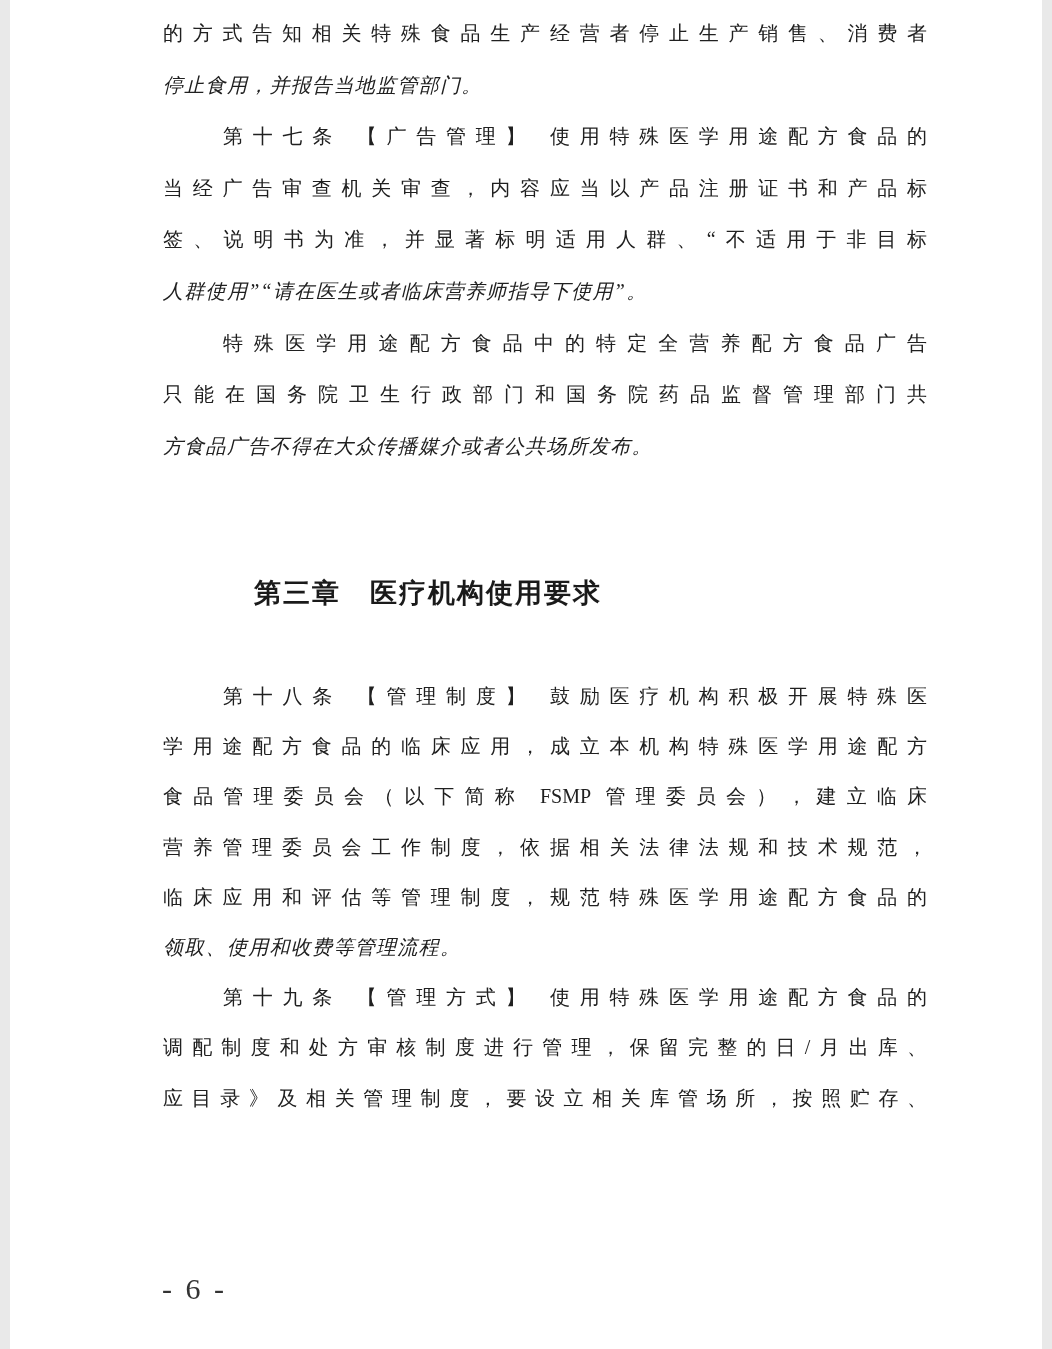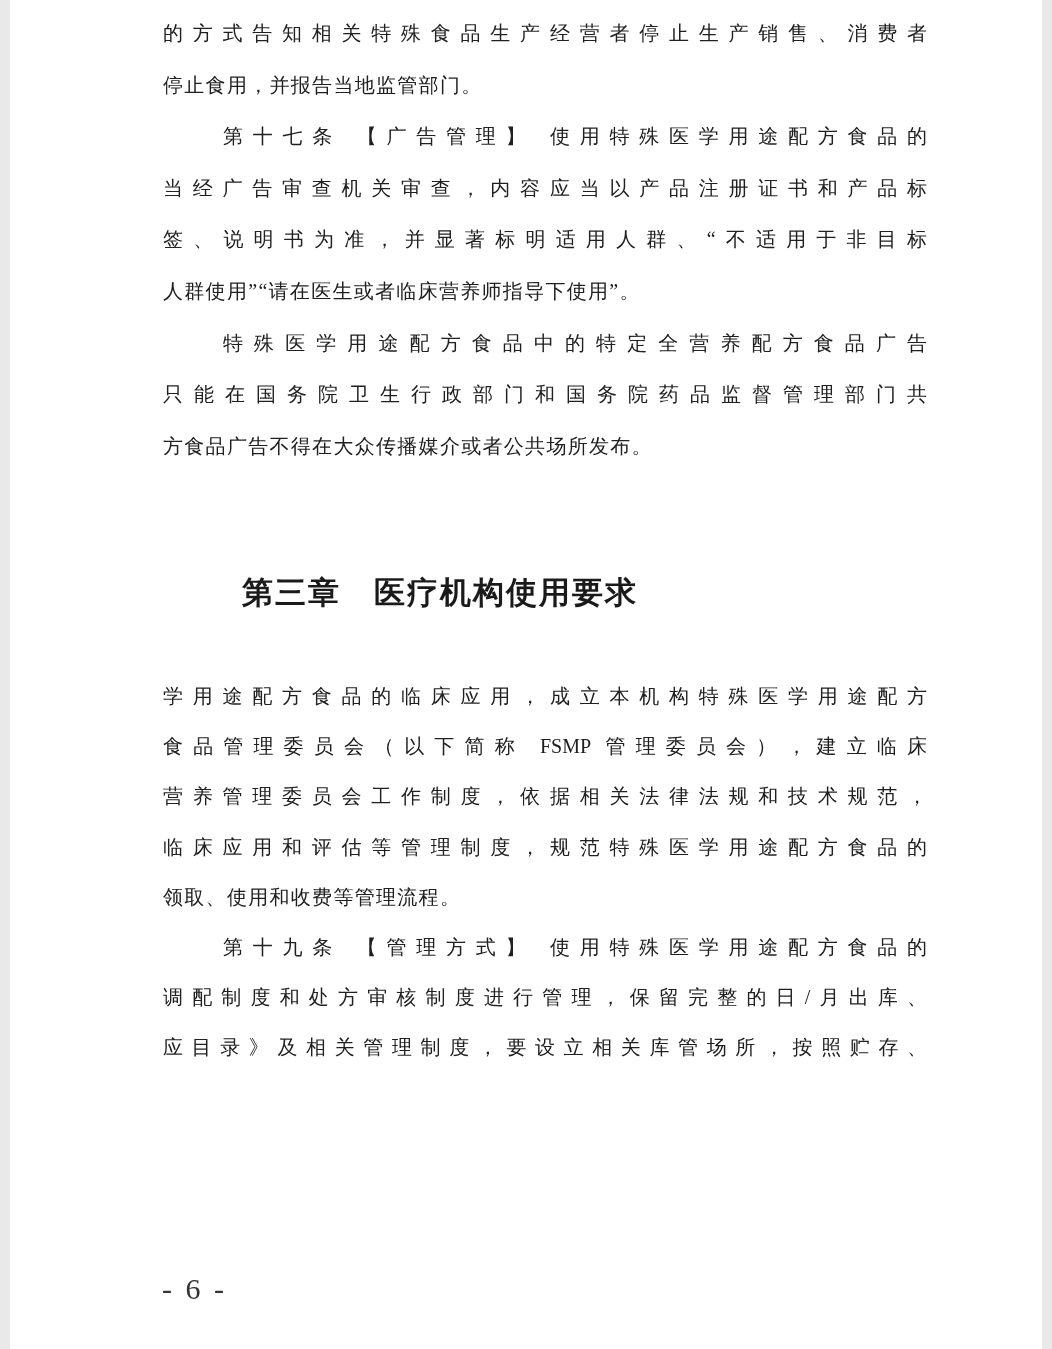--- a/index.html
+++ b/index.html
@@ -36,33 +36,33 @@
   .s1 .ln { height: 51.6px; line-height: 51.6px; }
   .s2 { top: 671px; }
   .s2 .ln { height: 50.2px; line-height: 50.2px; }
 
   .ln { overflow: hidden; }
   .ln.jf {
     text-align: justify;
     text-align-last: justify;
     text-justify: inter-character;
   }
-  .ln.end { letter-spacing: 1.3px; }
+  .ln.end { letter-spacing: 1.3px; font-style: italic; }
   .ln.ind { text-indent: 60px; }
 
   .chapter {
     position: absolute;
-    left: 16px;
+    left: 4px;
     top: 566px;
     width: 848px;
     margin: 0;
     text-align: center;
     font-family: "Liberation Sans", "DejaVu Sans", sans-serif;
     font-weight: bold;
-    font-size: 31px;
+    font-size: 27px;
     line-height: 54px;
     letter-spacing: 2px;
     color: #1a1a1a;
   }
 
   .pageno {
     position: absolute;
     left: 162px;
     top: 1272px;
     font-size: 30px;
@@ -85,20 +85,21 @@
     <div class="ln jf">签、说明书为准，并显著标明适用人群、“不适用于非目标</div>
     <div class="ln end">人群使用”“请在医生或者临床营养师指导下使用”。</div>
     <div class="ln ind jf">特殊医学用途配方食品中的特定全营养配方食品广告</div>
     <div class="ln jf">只能在国务院卫生行政部门和国务院药品监督管理部门共</div>
     <div class="ln end">方食品广告不得在大众传播媒介或者公共场所发布。</div>
   </div>
 
   <h2 class="chapter">第三章　医疗机构使用要求</h2>
 
   <div class="textcol s2">
+    <div class="ln ind jf">第十八条 【管理制度】  鼓励医疗机构积极开展特殊医</div>
     <div class="ln jf">学用途配方食品的临床应用，成立本机构特殊医学用途配方</div>
     <div class="ln jf">食品管理委员会（以下简称 FSMP 管理委员会），建立临床</div>
     <div class="ln jf">营养管理委员会工作制度，依据相关法律法规和技术规范，</div>
     <div class="ln jf">临床应用和评估等管理制度，规范特殊医学用途配方食品的</div>
     <div class="ln end">领取、使用和收费等管理流程。</div>
     <div class="ln ind jf">第十九条 【管理方式】  使用特殊医学用途配方食品的</div>
     <div class="ln jf">调配制度和处方审核制度进行管理，保留完整的日/月出库、</div>
     <div class="ln jf">应目录》及相关管理制度，要设立相关库管场所，按照贮存、</div>
   </div>
 

